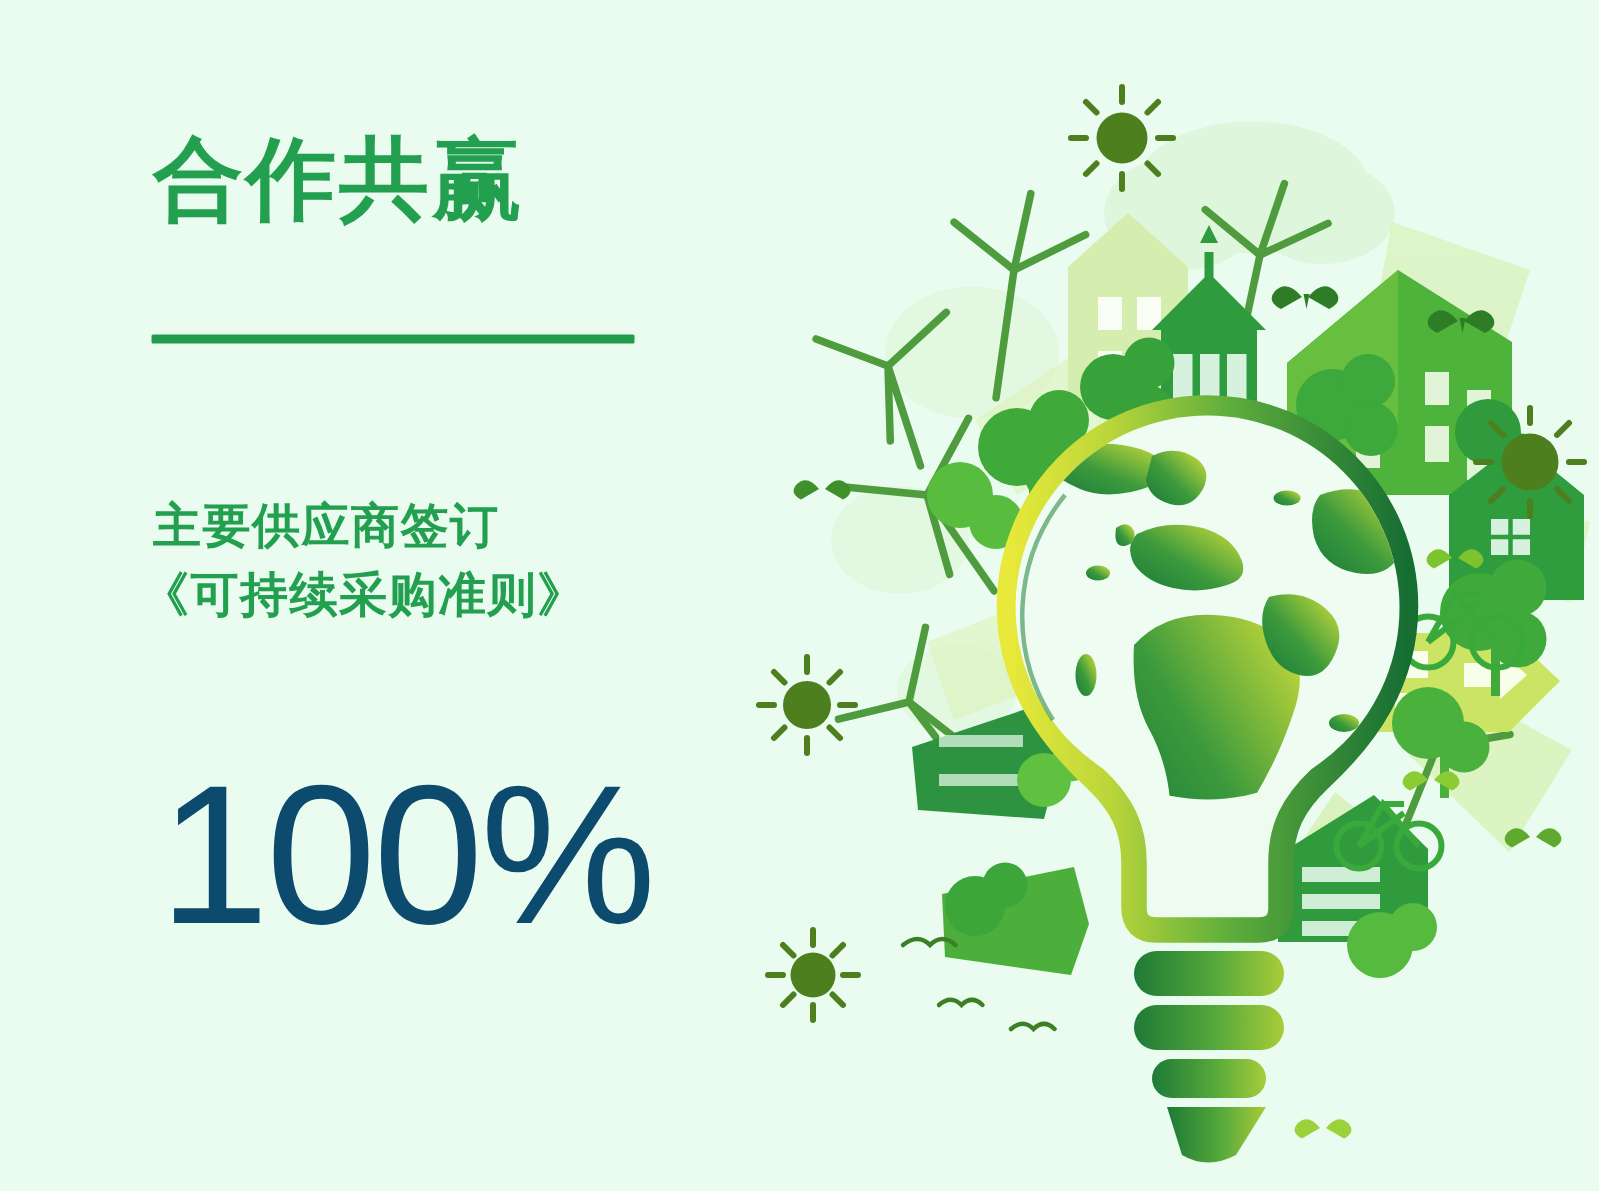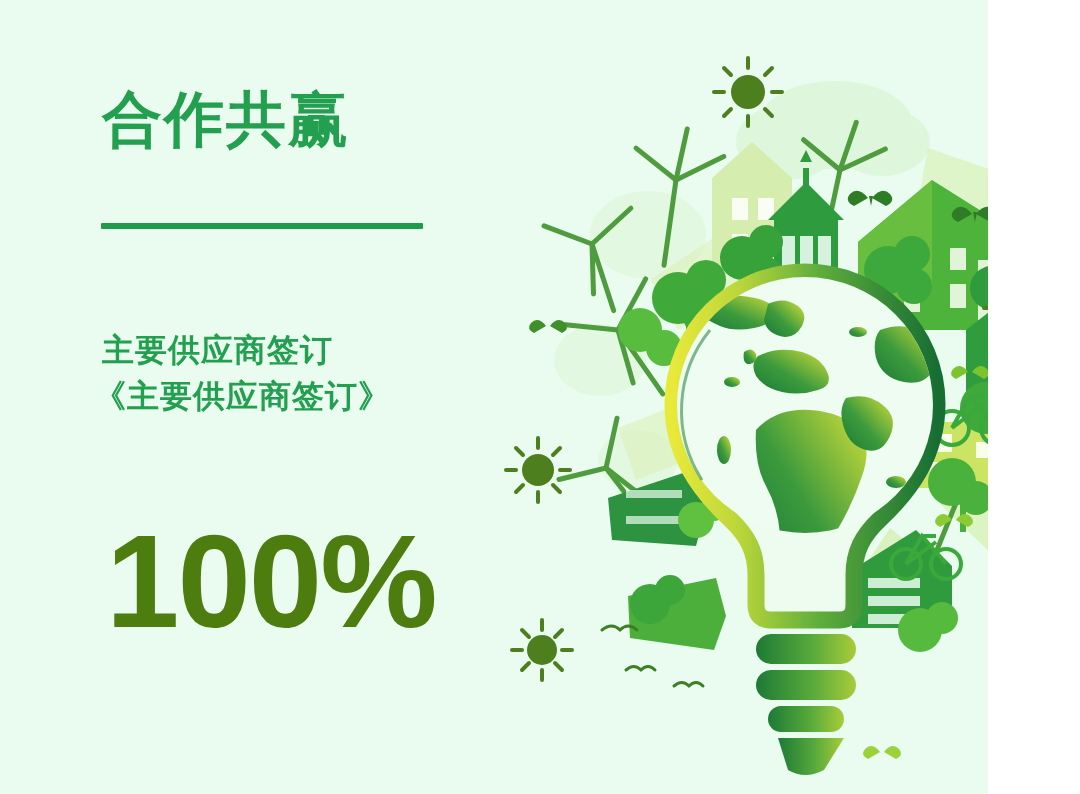--- a/index.html
+++ b/index.html
@@ -8,21 +8,21 @@
     padding: 0;
   }
   body {
     width: 1080px;
     height: 794px;
     overflow: hidden;
     font-family: "Liberation Sans", "DejaVu Sans", sans-serif;
   }
   #slide {
     position: relative;
-    width: 988px;
+    width: 1066px;
     height: 794px;
     background: #E9FCEF;
     overflow: hidden;
   }
 
   
   .text-col {
     position: absolute;
     left: 100px;
     top: 0;
@@ -57,25 +57,25 @@
     font-weight: 700;
     letter-spacing: 1px;
     color: #23A04F;
     line-height: 1.45;
     white-space: nowrap;
   }
   .subline .line2 { display: block; margin-left: -8px; }
   .metric {
     position: absolute;
     left: 6px;
-    top: 516px;
+    top: 504px;
     font-size: 132px;
-    font-weight: 700;
+    font-weight: 400;
     letter-spacing: -2px;
-    color: #4d7c0f;
+    color: #0c4a6e;
     line-height: 1;
     white-space: nowrap;
   }
 
   
   .art {
     position: absolute;
     left: 500px;
     top: 30px;
     width: 580px;
@@ -89,21 +89,21 @@
 <div id="slide" style="background: rgb(233, 252, 239);">
 
   <div class="text-col">
 
     <div class="headline">合作共赢</div>
 
     <div class="rule"></div>
 
     <div class="subline">
       <span>主要供应商签订</span>
-      <span class="line2">《主要供应商签订》</span>
+      <span class="line2">《可持续采购准则》</span>
     </div>
 
     <div class="metric">100%</div>
   </div>
 
   <div class="art">
     <svg viewBox="0 0 580 764" xmlns="http://www.w3.org/2000/svg">
       <defs>
         <linearGradient id="bulbGrad" x1="0" y1="0.5" x2="1" y2="0.5">
           <stop offset="0%" stop-color="#E8E93A"></stop>

